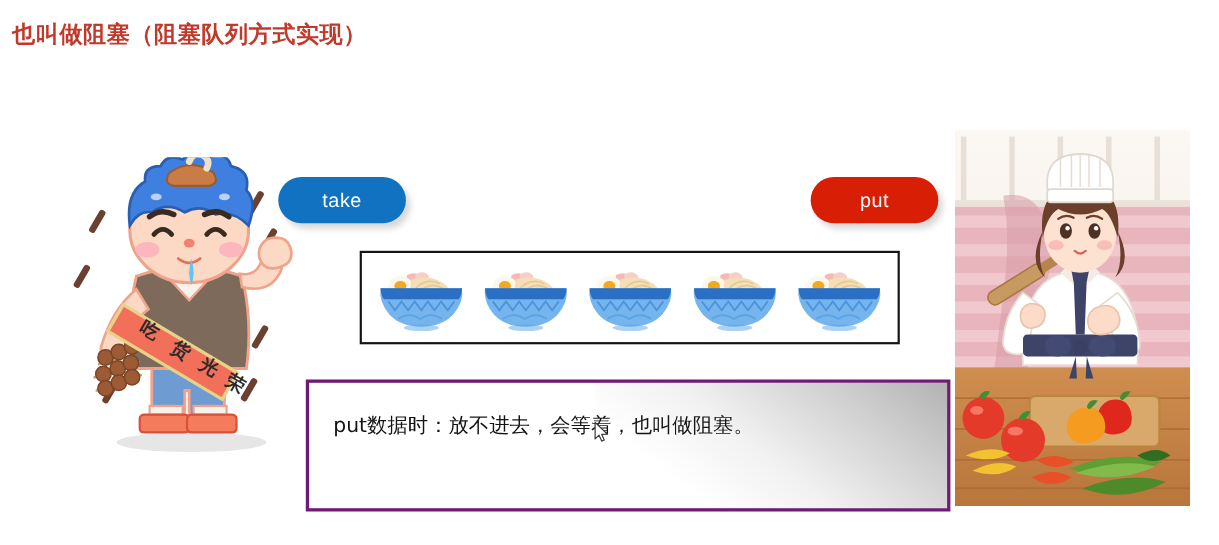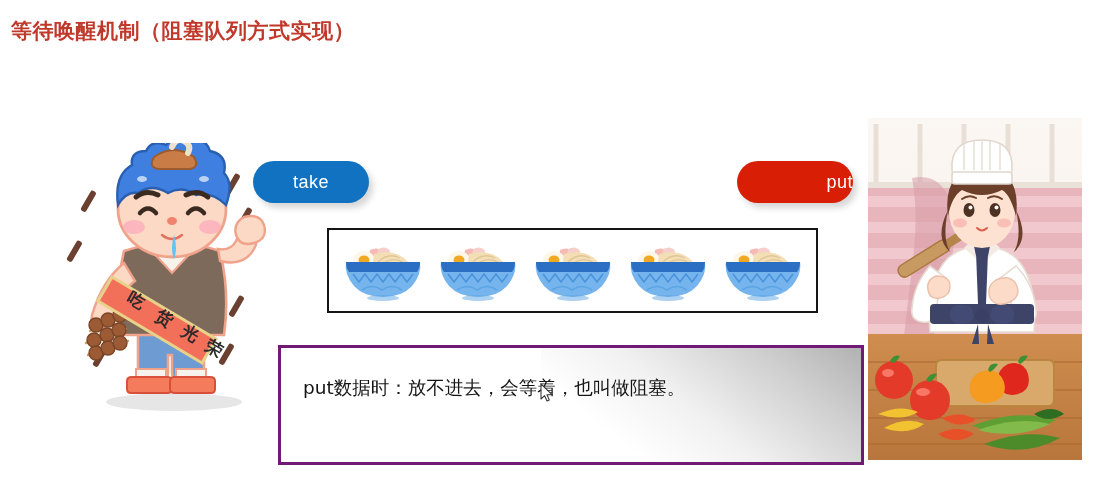--- a/index.html
+++ b/index.html
@@ -28,21 +28,21 @@
     height:42px;
     border-radius:21px;
     display:flex;align-items:center;justify-content:center;
     color:#ffffff;
     font-size:18px;
     letter-spacing:.5px;
     box-shadow:4px 5px 6px rgba(0,0,0,.16);
     user-select:none;
   }
   .pill-take{left:253px;top:161px;width:116px;background:#1072c0;}
-  .pill-put{left:737px;top:161px;width:116px;background:#d81f06;justify-content:flex-end;}
+  .pill-put{left:737px;top:161px;width:116px;background:#d81f06;}
 
   
   .queue-box{
     position:absolute;left:327px;top:228px;
     width:491px;height:85px;
     background:#ffffff;
     border:2.5px solid #151515;
     box-sizing:border-box;
     display:flex;align-items:center;justify-content:space-around;
     padding:0 6px;
@@ -89,21 +89,21 @@
 
   
   .chef{position:absolute;left:868px;top:118px;width:214px;height:342px;overflow:hidden;}
   .chef svg{display:block;}
 </style>
 </head>
 <body>
 
 <div class="stage">
 
-  <div class="page-title">等待唤醒机制（阻塞队列方式实现）</div>
+  <div class="page-title">也叫做阻塞（阻塞队列方式实现）</div>
 
   <div class="boy">
     <svg viewBox="0 0 215 290" width="215" height="290" xmlns="http://www.w3.org/2000/svg">
 
       <g fill="#6b4030" stroke="#ffffff" stroke-width="3">
         <rect x="22" y="45" width="9" height="26" rx="4" transform="rotate(30 26 58)"></rect>
         <rect x="8" y="95" width="9" height="26" rx="4" transform="rotate(30 12 108)"></rect>
         <rect x="30" y="160" width="9" height="24" rx="4" transform="rotate(30 34 172)"></rect>
         <rect x="34" y="200" width="9" height="26" rx="4" transform="rotate(30 38 213)"></rect>
         <rect x="166" y="28" width="9" height="26" rx="4" transform="rotate(30 170 41)"></rect>

